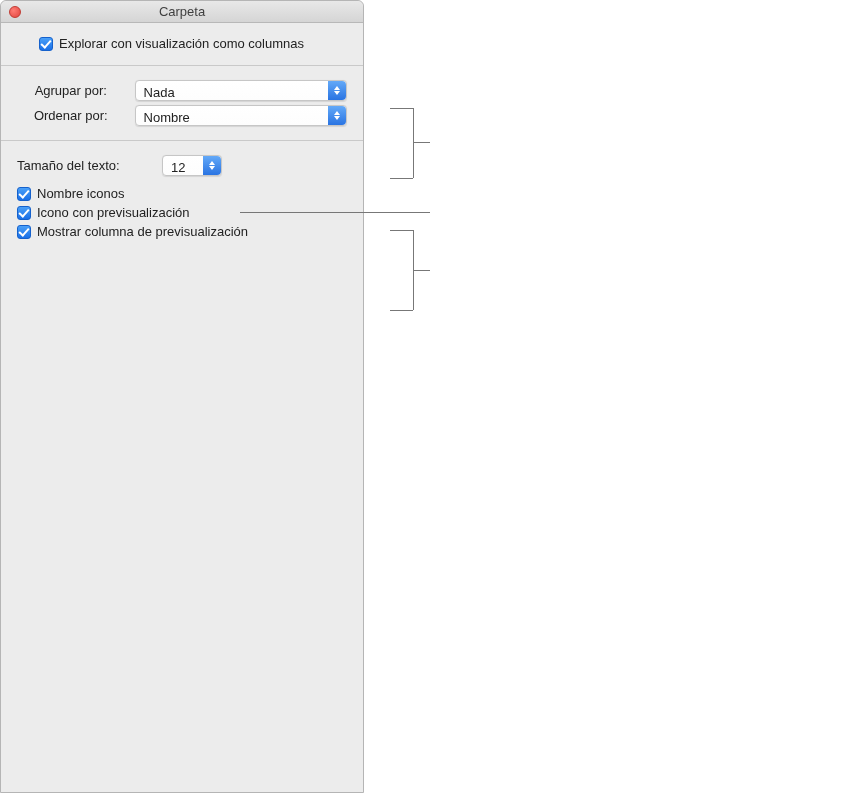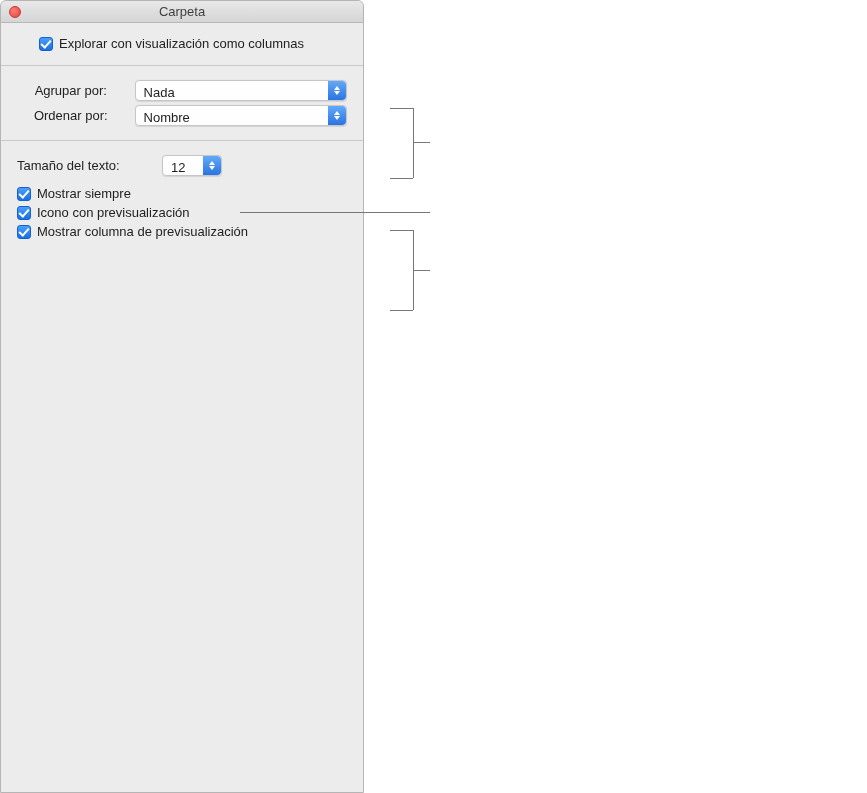--- a/index.html
+++ b/index.html
@@ -201,21 +201,21 @@
       <div class="select narrow">
         <span>12</span>
         <span class="select-btn">
           <span class="tri-up"></span>
             <span class="tri-down"></span>
         </span>
       </div>
     </div>
     <div class="row" style="margin-top:10px;">
       <span class="chk"></span>
-      <span class="lbl">Mostrar siempre</span>
+      <span class="lbl">Nombre iconos</span>
     </div>
     <div class="row">
       <span class="chk"></span>
       <span class="lbl">Icono con previsualización</span>
     </div>
     <div class="row">
       <span class="chk"></span>
       <span class="lbl">Mostrar columna de previsualización</span>
     </div>
   </div>

